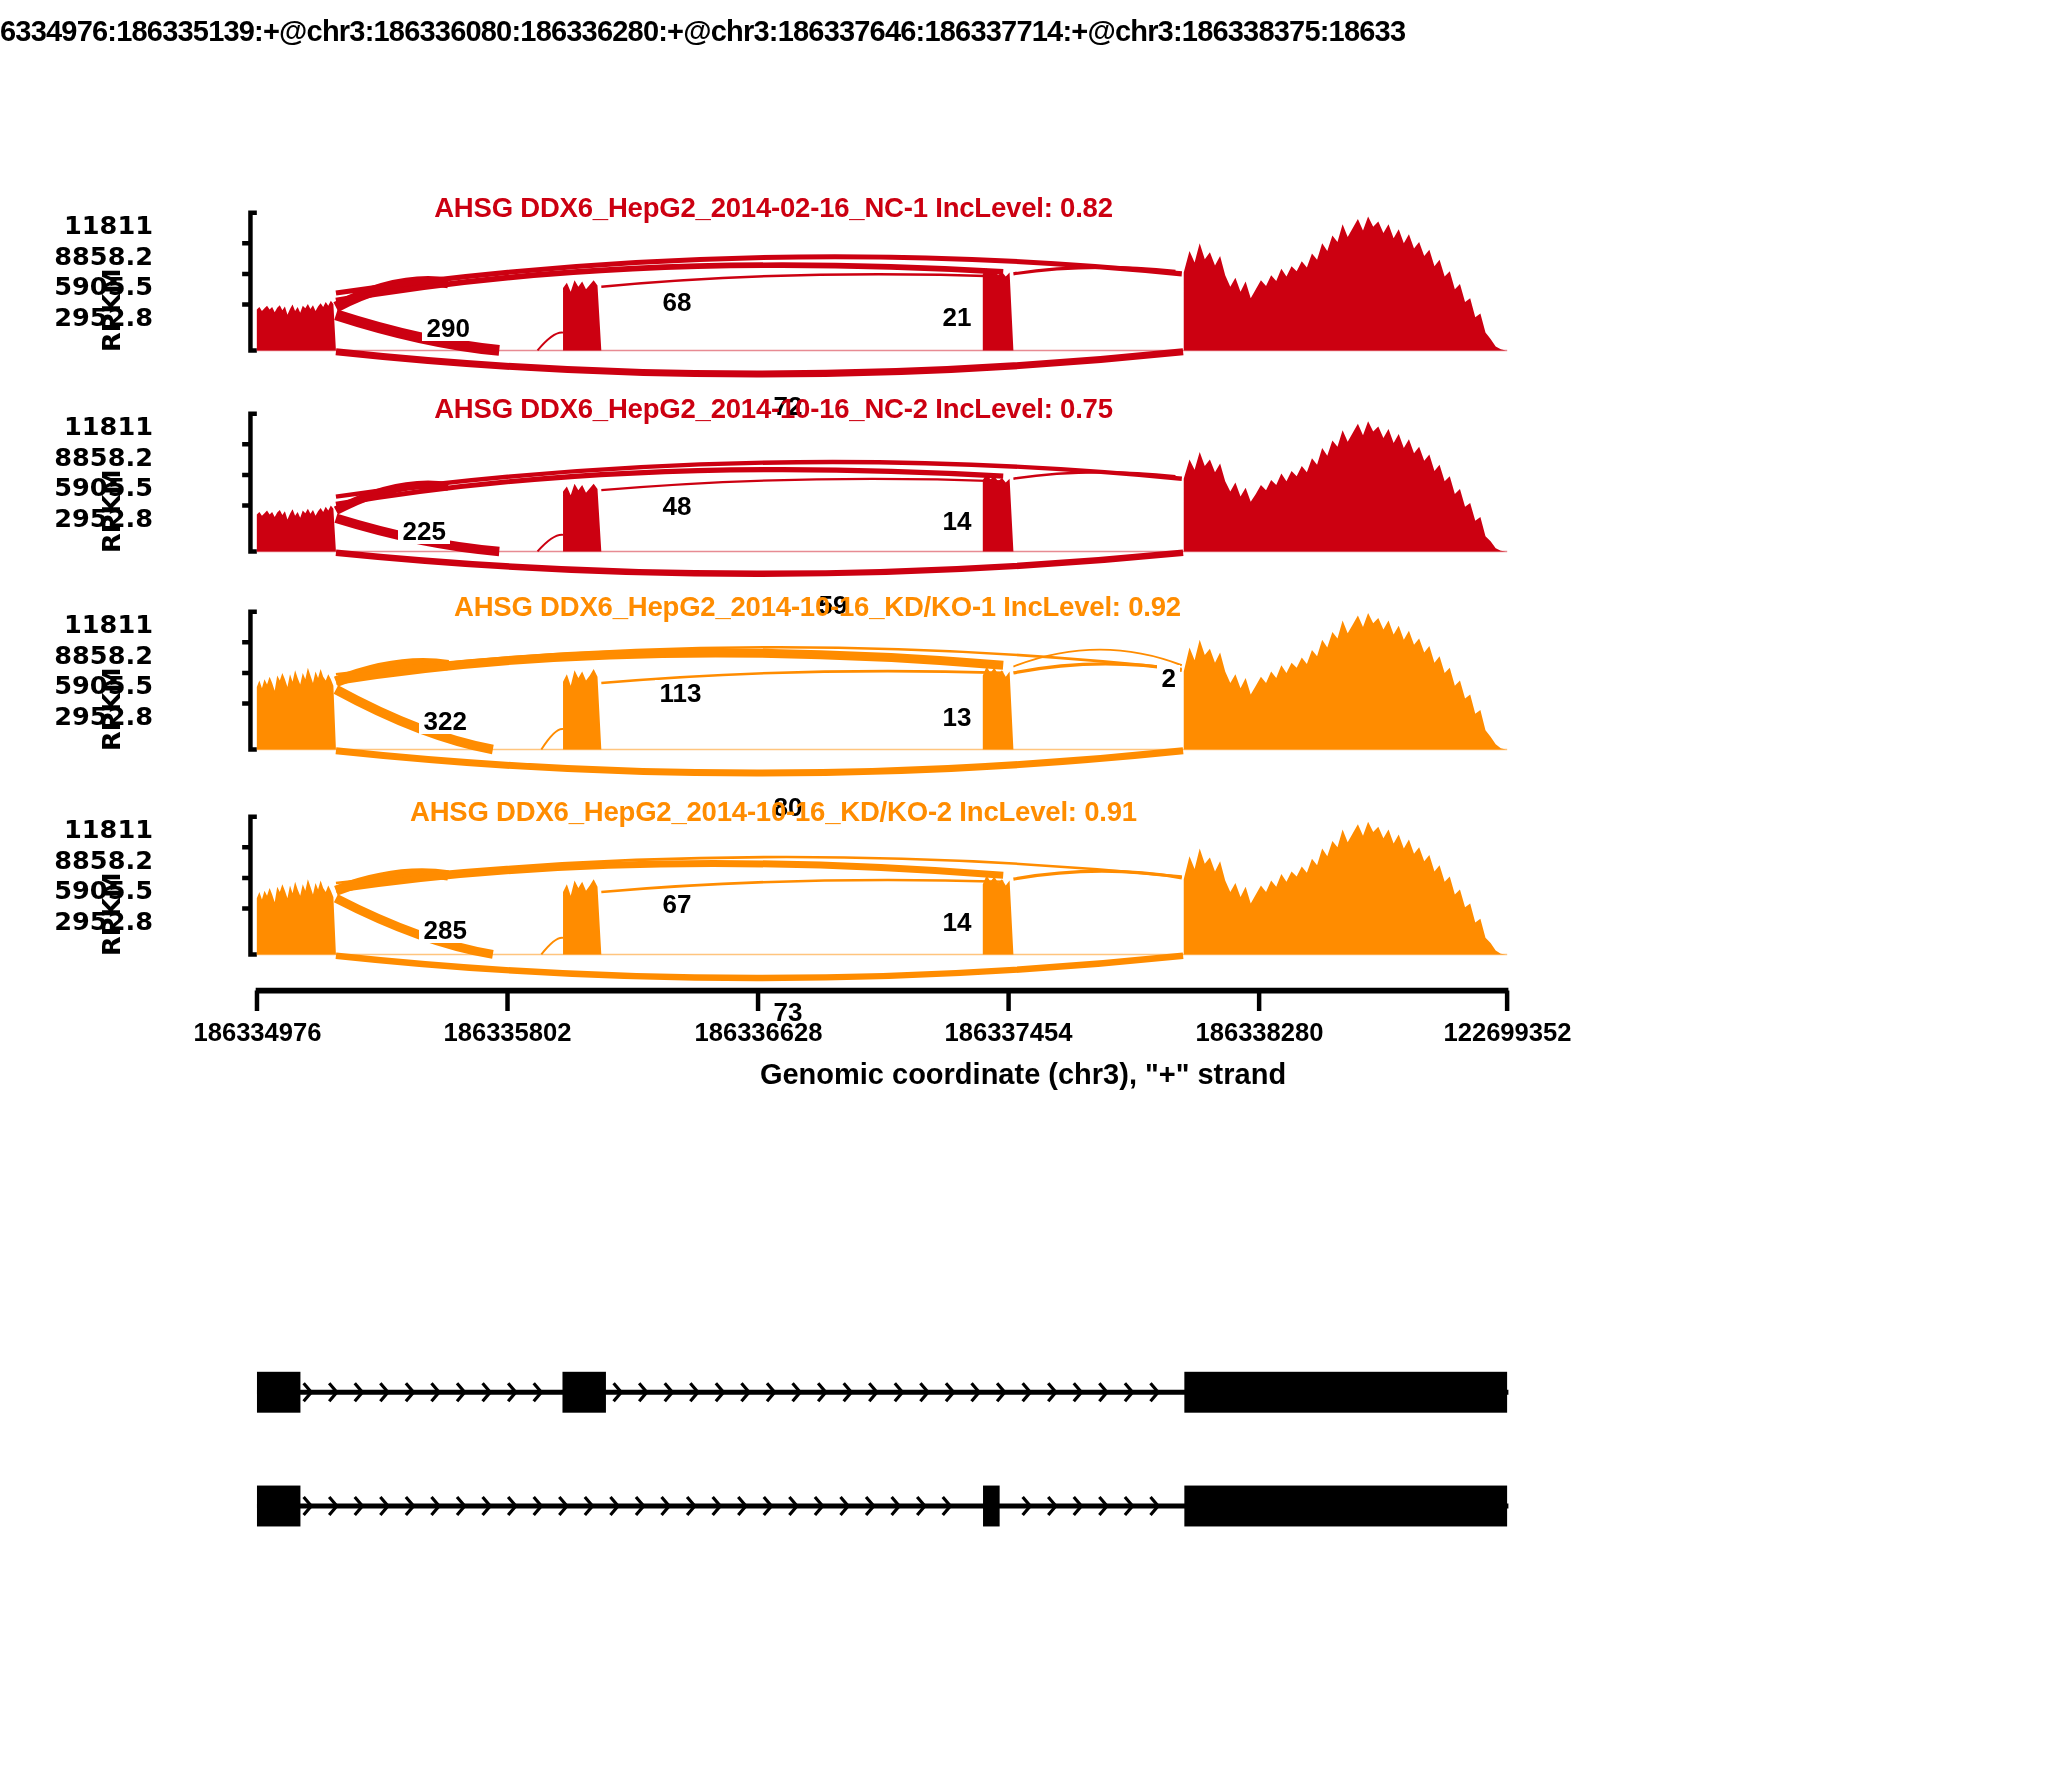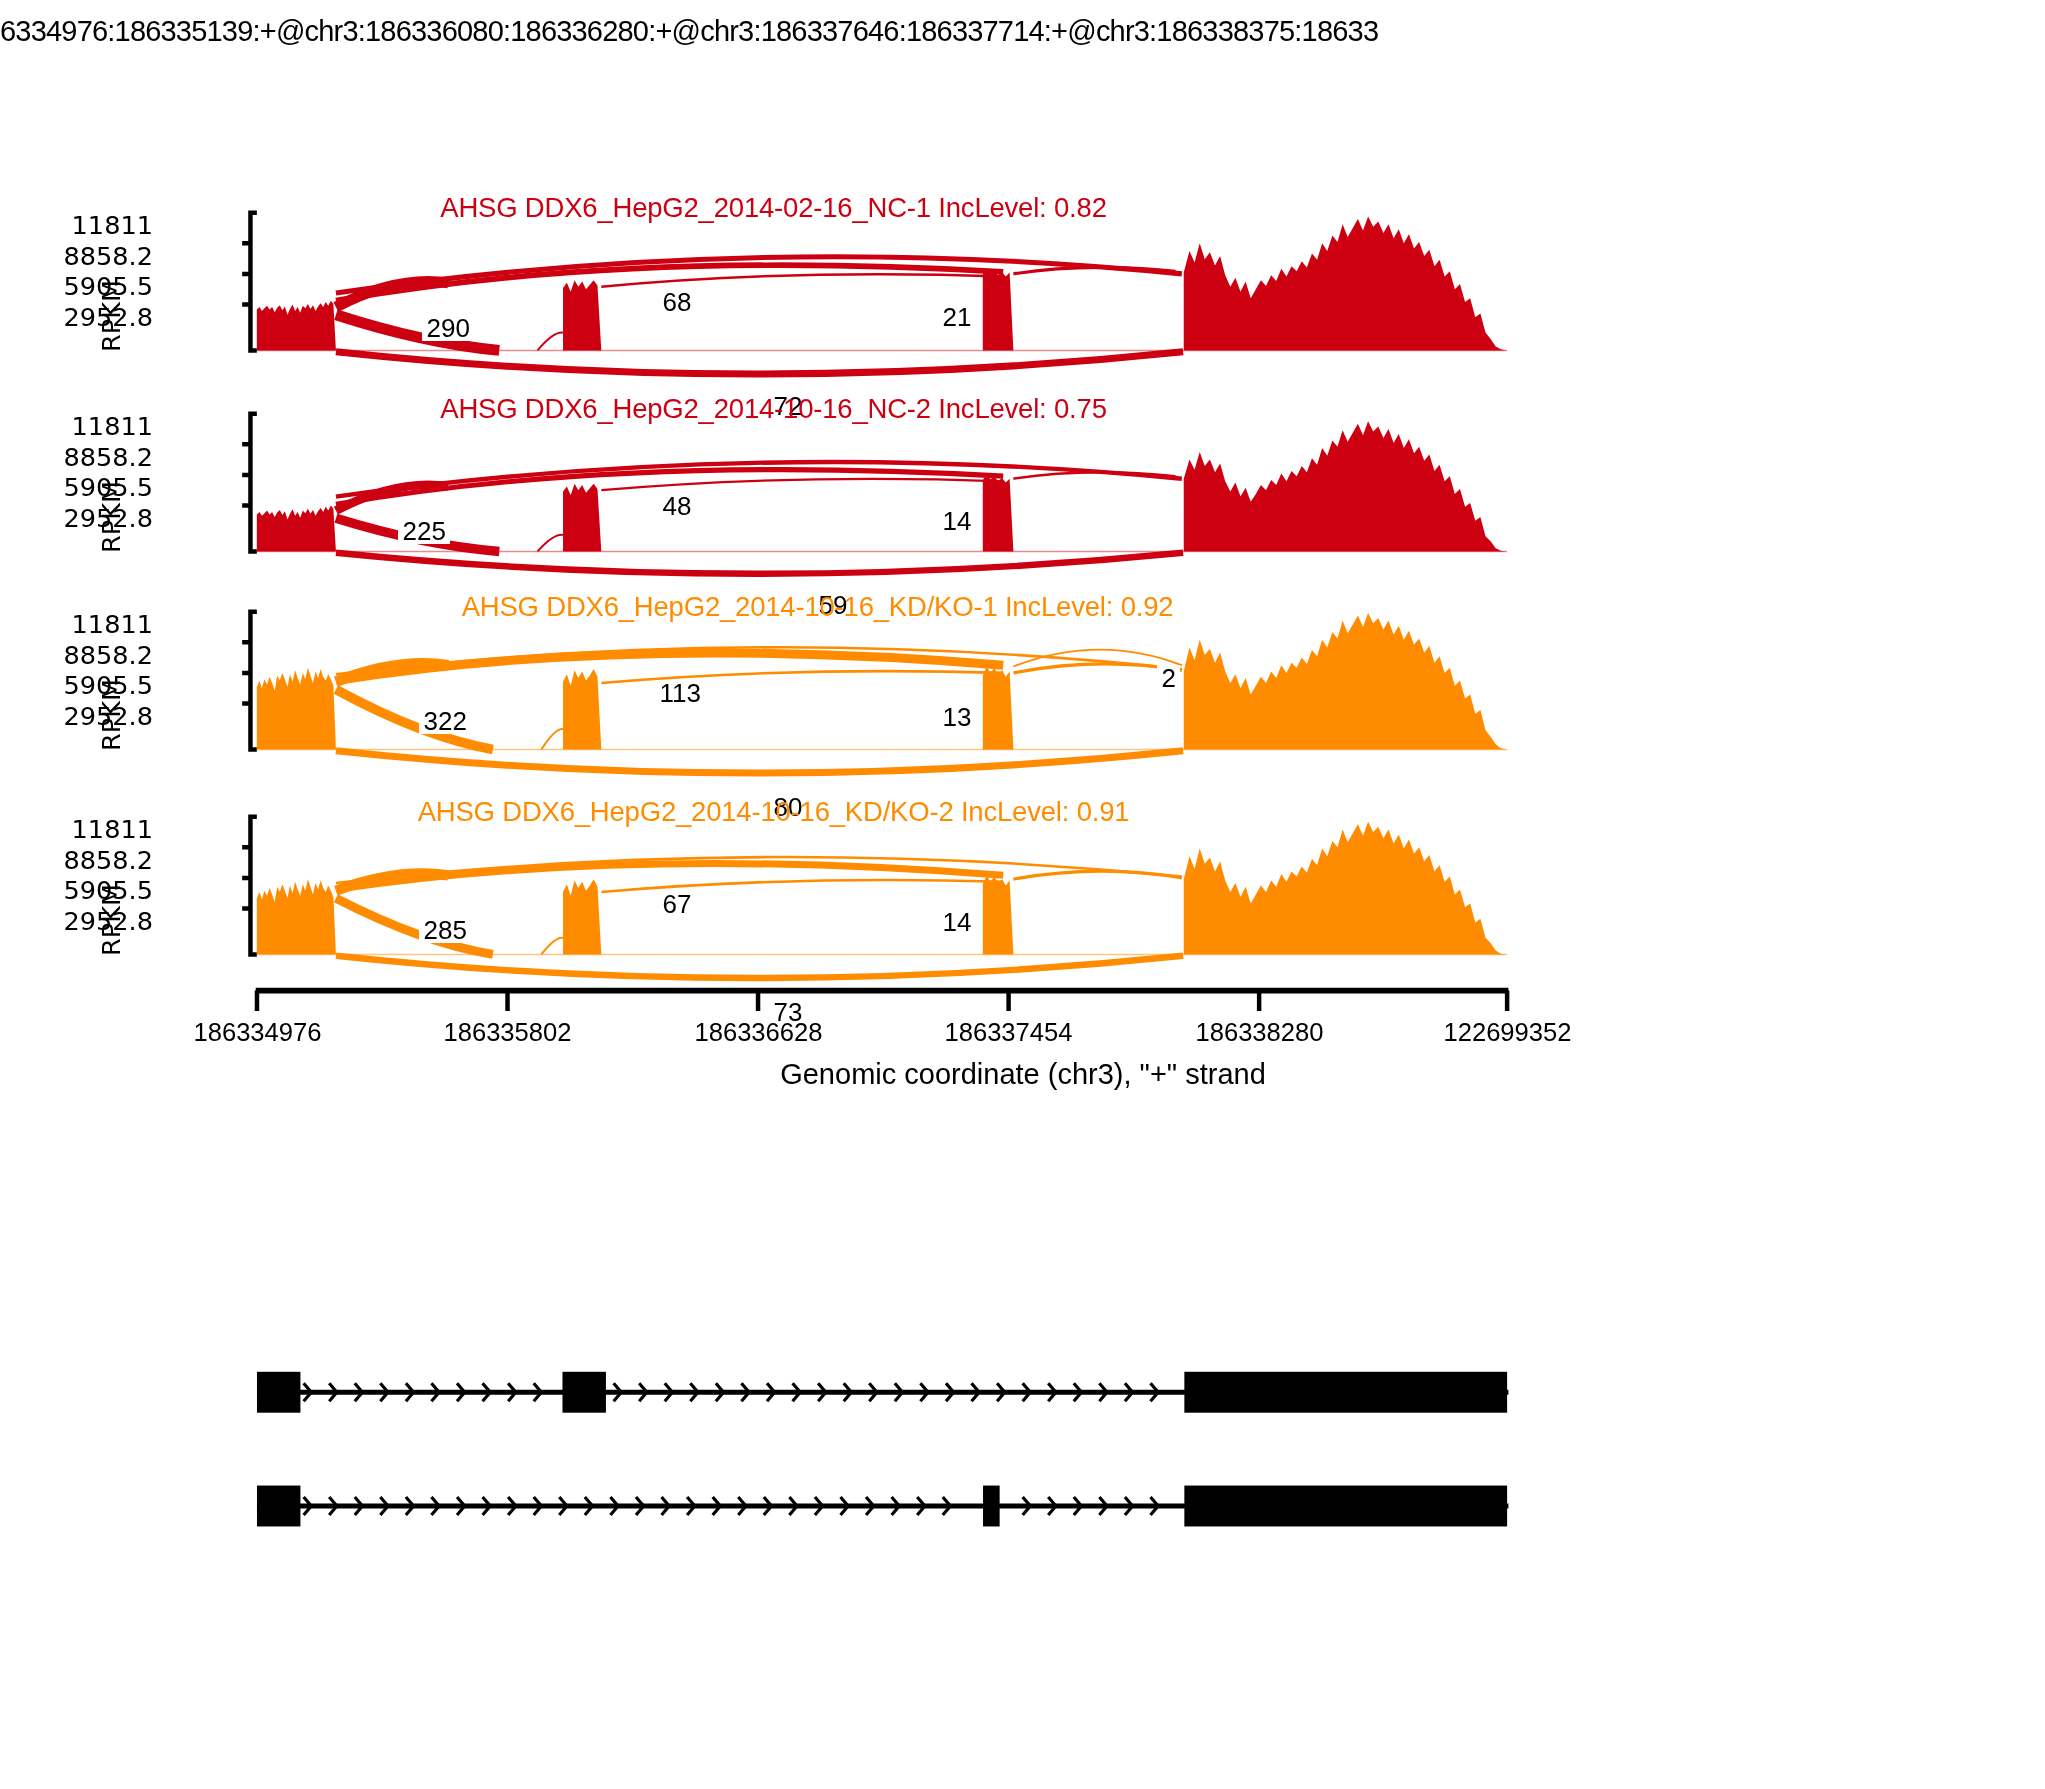--- a/index.html
+++ b/index.html
@@ -12,20 +12,21 @@
     height: 1790px;
     font-family: "DejaVu Sans", sans-serif;
     position: relative;
     overflow: hidden;
   }
   #root {
     position: absolute;
     left: 0; top: 0;
     width: 2046px;
     height: 1740px;
+    font-weight: bold;
   }
   .header-coords {
     position: absolute;
     left: 0;
     top: 15.3px;
     width: 2046px;
     white-space: nowrap;
     font-family: "Liberation Sans Narrow", "Liberation Sans", sans-serif;
     font-size: 29px;
     color: #000000;

